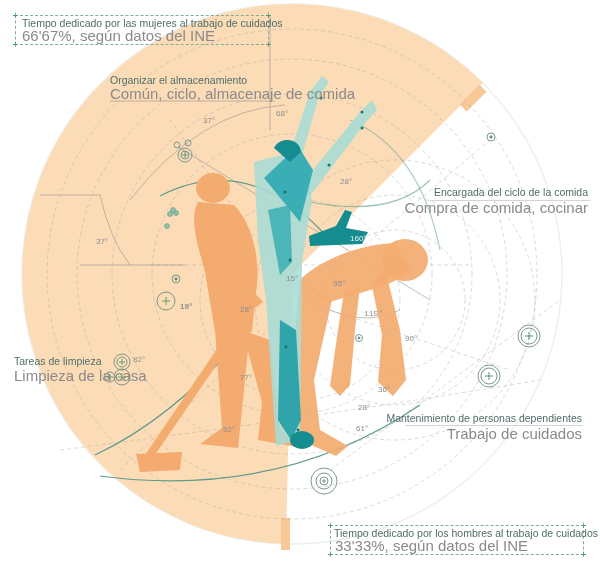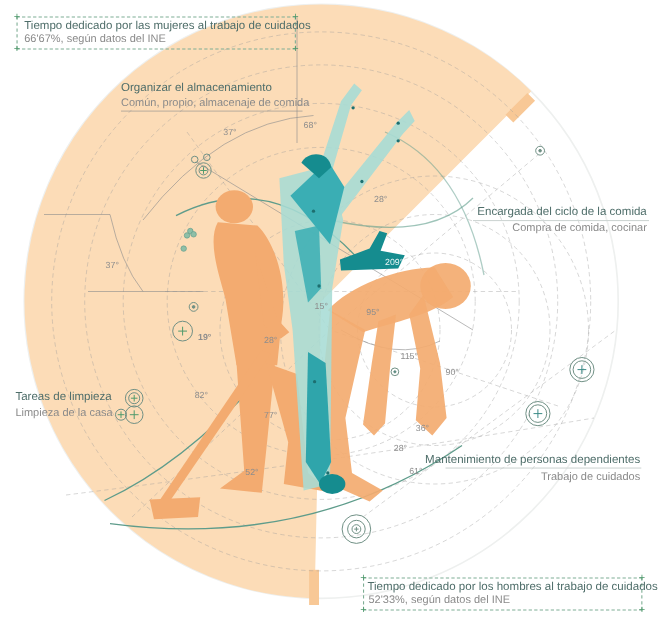--- a/index.html
+++ b/index.html
@@ -1,20 +1,20 @@
 <!DOCTYPE html>
 <html><head>
 <meta charset="utf-8">
 <style>
   html,body{margin:0;padding:0;background:#ffffff;}
   body{width:600px;height:569px;position:relative;overflow:hidden;font-family:"Liberation Sans","DejaVu Sans",sans-serif;}
   #art{position:absolute;left:0;top:0;width:600px;height:569px;}
   .lbl{position:absolute;white-space:nowrap;line-height:14px;}
   .ttl{font-size:10.5px;color:#4f6e6a;}
-  .sub{font-size:10px;color:#8a8a8a;}
+  .sub{font-size:15px;color:#8a8a8a;}
   .right{text-align:right;}
   .box{position:absolute;border:1px dashed #7fae95;}
   .box .corner{position:absolute;width:7px;height:7px;color:#4f9a6c;font-size:10px;line-height:7px;text-align:center;}
   .ang{position:absolute;font-size:8px;color:#8d8d8d;line-height:9px;white-space:nowrap;}
   .rule{position:absolute;height:1px;background:#cfd6d4;}
 </style>
 </head>
 <body>
 
 <svg id="art" viewBox="0 0 600 569" xmlns="http://www.w3.org/2000/svg">
@@ -150,45 +150,45 @@
 <div class="lbl ttl" style="left:22px;top:16px;">Tiempo dedicado por las mujeres al trabajo de cuidados</div>
 <div class="lbl sub" style="left:22px;top:29px;">66'67%, según datos del INE</div>
 
 <div class="box" style="left:330px;top:525px;width:252px;height:28px;">
   <span class="corner" style="left:-4px;top:-4px;">+</span>
   <span class="corner" style="right:-4px;top:-4px;">+</span>
   <span class="corner" style="left:-4px;bottom:-4px;">+</span>
   <span class="corner" style="right:-4px;bottom:-4px;">+</span>
 </div>
 <div class="lbl ttl" style="left:334px;top:526px;">Tiempo dedicado por los hombres al trabajo de cuidados</div>
-<div class="lbl sub" style="left:335px;top:539px;">52'33%, según datos del INE</div>
+<div class="lbl sub" style="left:335px;top:539px;">33'33%, según datos del INE</div>
 
 <div class="lbl ttl" style="left:110px;top:73px;">Organizar el almacenamiento</div>
-<div class="lbl sub" style="left:110px;top:87px;">Común, propio, almacenaje de comida</div>
+<div class="lbl sub" style="left:110px;top:87px;">Común, ciclo, almacenaje de comida</div>
 
 <div class="lbl ttl right" style="right:12px;top:185px;">Encargada del ciclo de la comida</div>
 <div class="rule" style="left:430px;top:200px;width:160px;"></div>
 <div class="lbl sub right" style="right:12px;top:201px;">Compra de comida, cocinar</div>
 
 <div class="lbl ttl" style="left:14px;top:354px;">Tareas de limpieza</div>
 <div class="lbl sub" style="left:14px;top:369px;">Limpieza de la casa</div>
 
 <div class="lbl ttl right" style="right:18px;top:411px;">Mantenimiento de personas dependientes</div>
 <div class="rule" style="left:405px;top:425px;width:178px;"></div>
 <div class="lbl sub right" style="right:18px;top:427px;">Trabajo de cuidados</div>
 
 <div class="ang" style="left:203px;top:116px;">37°</div>
 <div class="ang" style="left:276px;top:109px;text-align:right;">68°</div>
 <div class="ang" style="left:340px;top:177px;">28°</div>
 <div class="ang" style="left:96px;top:237px;">37°</div>
 <div class="ang" style="left:180px;top:302px;font-weight:bold;">19°</div>
-<div class="ang" style="left:350px;top:234px;color:#e9f6f5;">209°</div>
+<div class="ang" style="left:350px;top:234px;color:#e9f6f5;">160°</div>
 <div class="ang" style="left:286px;top:274px;">15°</div>
 <div class="ang" style="left:333px;top:279px;">95°</div>
 <div class="ang" style="left:240px;top:305px;">28°</div>
-<div class="ang" style="left:133px;top:355px;margin-left:44px;">82°</div>
+<div class="ang" style="left:133px;top:355px;">82°</div>
 <div class="ang" style="left:240px;top:373px;">77°</div>
 <div class="ang" style="left:223px;top:425px;">52°</div>
-<div class="ang" style="left:364px;top:319px;">115°</div>
+<div class="ang" style="left:364px;top:309px;font-family:Liberation Mono, monospace;">115°</div>
 <div class="ang" style="left:405px;top:334px;">90°</div>
 <div class="ang" style="left:378px;top:385px;">36°</div>
 <div class="ang" style="left:358px;top:403px;">28°</div>
-<div class="ang" style="left:356px;top:424px;margin-left:16px;">61°</div>
+<div class="ang" style="left:356px;top:424px;">61°</div>
 
 </body></html>

